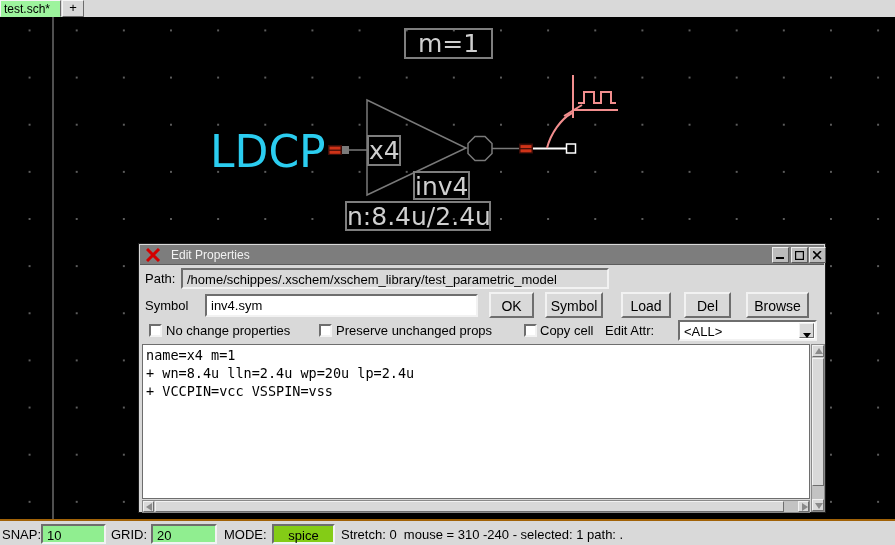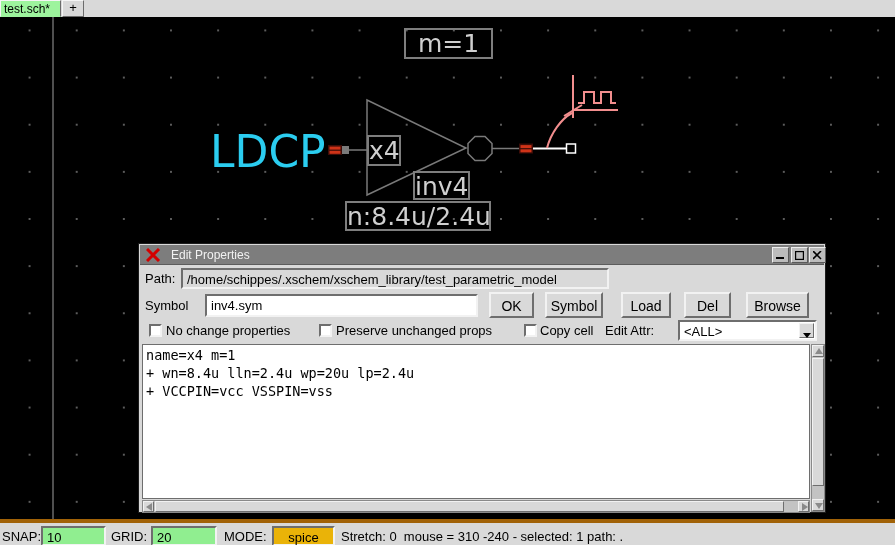--- a/index.html
+++ b/index.html
@@ -84,21 +84,21 @@
   .vscroll { position:absolute; left:672px; top:100px; width:14px; height:168px; background:#c3c3c3;
              border:1px solid #8a8a8a; }
   .hscroll { position:absolute; left:3px; top:256px; width:668px; height:13px; background:#c3c3c3;
              border:1px solid #8a8a8a; }
   .sb-btn { position:absolute; background:#d9d9d9; border:1px solid; border-color:#f2f2f2 #6e6e6e #6e6e6e #f2f2f2; }
   .tri { width:0; height:0; position:absolute; }
   .thumb { position:absolute; background:#d9d9d9; border:1px solid; border-color:#f2f2f2 #6e6e6e #6e6e6e #f2f2f2; }
   
   .statusbar {
     position:absolute; left:0; top:519px; width:895px; height:26px; background:#d9d9d9;
-    border-top:4px solid #a16207; font-size:13px; color:#000;
+    border-top:2px solid #a16207; font-size:13px; color:#000;
   }
   .sb-lab { position:absolute; top:6px; white-space:nowrap; }
   .sb-entry { position:absolute; top:3px; height:20px; font-size:13px; padding:2px 0 0 4px; }
   .green { background:#90ee90; }
 </style>
 </head>
 <body>
 
 <div id="screen">
 
@@ -223,17 +223,17 @@
       </div>
     </div>
   </div>
 
   <div class="statusbar">
     <span class="sb-lab" style="left:2px;">SNAP:</span>
     <div class="sb-entry green tk-sunken" style="left:41px; width:65px;">10</div>
     <span class="sb-lab" style="left:111px;">GRID:</span>
     <div class="sb-entry green tk-sunken" style="left:151px; width:66px;">20</div>
     <span class="sb-lab" style="left:224px;">MODE:</span>
-    <div class="sb-entry tk-sunken" style="left:272px; width:63px; background:#eab308; text-align:center; padding-left:0;">spice</div>
+    <div class="sb-entry tk-sunken" style="left:272px; width:63px; background:#84cc16; text-align:center; padding-left:0;">spice</div>
     <span class="sb-lab" style="left:341px; white-space:pre;">Stretch: 0  mouse = 310 -240 - selected: 1 path: .</span>
   </div>
 
 </div>
 
 </body></html>

